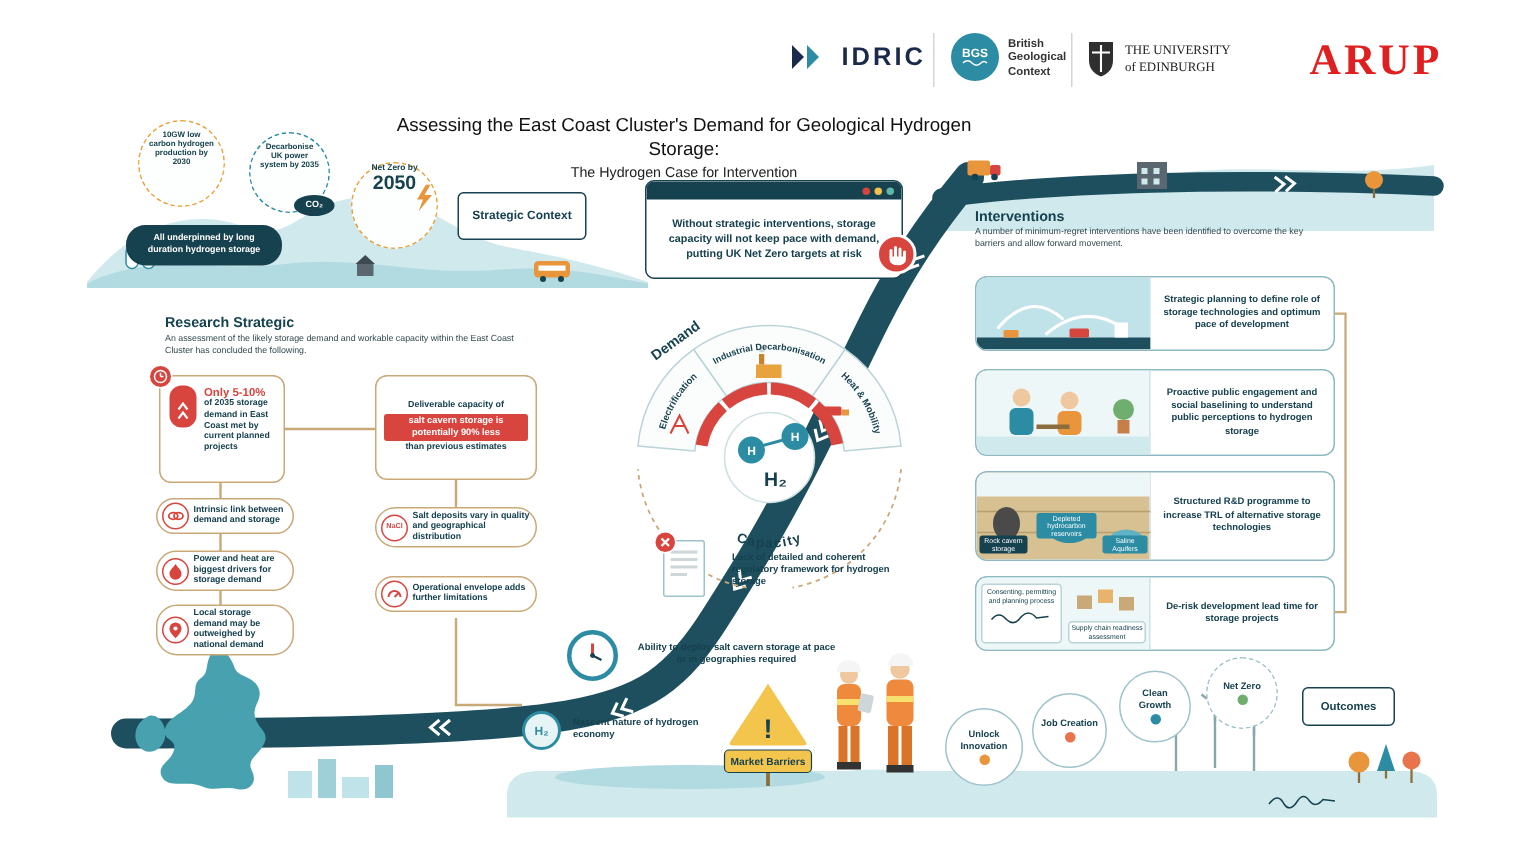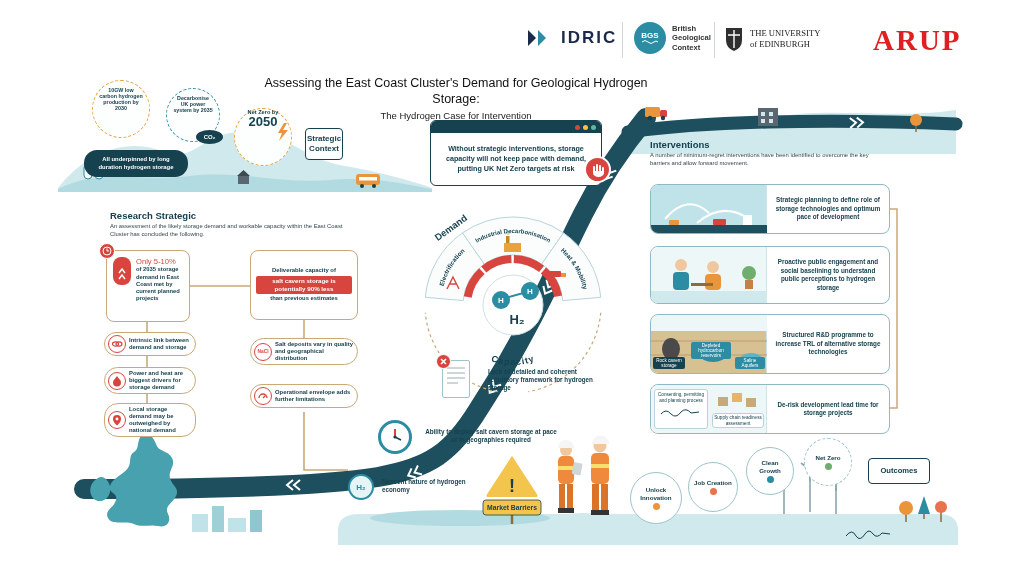--- a/index.html
+++ b/index.html
@@ -202,21 +202,21 @@
     <span style="font-size:13px;font-weight:bold;color:#16414f">2050</span>
     <svg class="abs" style="right:3px;top:14px" width="12" height="18">
       <polygon points="8,0 2,10 6,10 3,18 12,7 7,7 11,0" fill="#e8953c"></polygon>
     </svg>
   </div>
 
   <div class="pill abs" style="left:84px;top:150px;width:104px;height:27px;font-size:5.9px;padding:2px 8px">
     <span>All underpinned by long duration hydrogen storage</span>
   </div>
 
-  <div class="frame-box abs" style="left:305px;top:128px;width:38px;height:32px;font-size:8px">
+  <div class="frame-box abs" style="left:305px;top:128px;width:86px;height:32px;font-size:8px">
     <span>Strategic Context</span>
   </div>
 
   <div class="abs" style="left:430px;top:120px;width:172px;height:66px;background:#fff;border:1.5px solid #16414f;border-radius:6px;overflow:hidden">
     <div style="height:12px;background:#16414f;display:flex;align-items:center;justify-content:flex-end;gap:3px;padding-right:5px">
       <span class="dot" style="width:5px;height:5px;background:#d8453e"></span>
       <span class="dot" style="width:5px;height:5px;background:#f2c14e"></span>
       <span class="dot" style="width:5px;height:5px;background:#62b6a5"></span>
     </div>
     <div class="ctr" style="height:52px;padding:3px 8px;font-size:7.2px;font-weight:bold;line-height:1.35">Without strategic interventions, storage capacity will not keep pace with demand, putting UK Net Zero targets at risk</div>
@@ -308,21 +308,21 @@
   <div class="tan-card" style="left:106px;top:250px;width:84px;height:72px;padding:6px 6px 4px 6px;display:flex;gap:5px">
     <div style="flex:none;width:18px;height:28px;background:#d8453e;border-radius:8px;position:relative">
       <svg width="18" height="28">
           <g stroke="#fff" stroke-width="1.4" fill="none">
             <path d="M6 16 l3 -4 l3 4"></path>
             <path d="M6 22 l3 -4 l3 4"></path>
           </g>
         </svg>
     </div>
     <div style="line-height:1.25">
-      <div style="font-size:7.6px;font-weight:normal;color:#d8453e">Only 5-10%</div>
+      <div style="font-size:7.6px;font-weight:bold;color:#d8453e">Only 5-10%</div>
       <div style="font-size:5.8px;font-weight:bold">of 2035 storage demand in East Coast met by current planned projects</div>
     </div>
   </div>
   <div class="abs ctr" style="left:99px;top:243px;width:16px;height:16px;border-radius:50%;background:#d8453e;border:1.5px solid #fff">
     <svg width="10" height="10">
         <circle cx="5" cy="5" r="4" fill="none" stroke="#fff" stroke-width="1"></circle>
         <path d="M5 5 V2.5 M5 5 H7" stroke="#fff" stroke-width="1"></path>
       </svg>
   </div>
 

